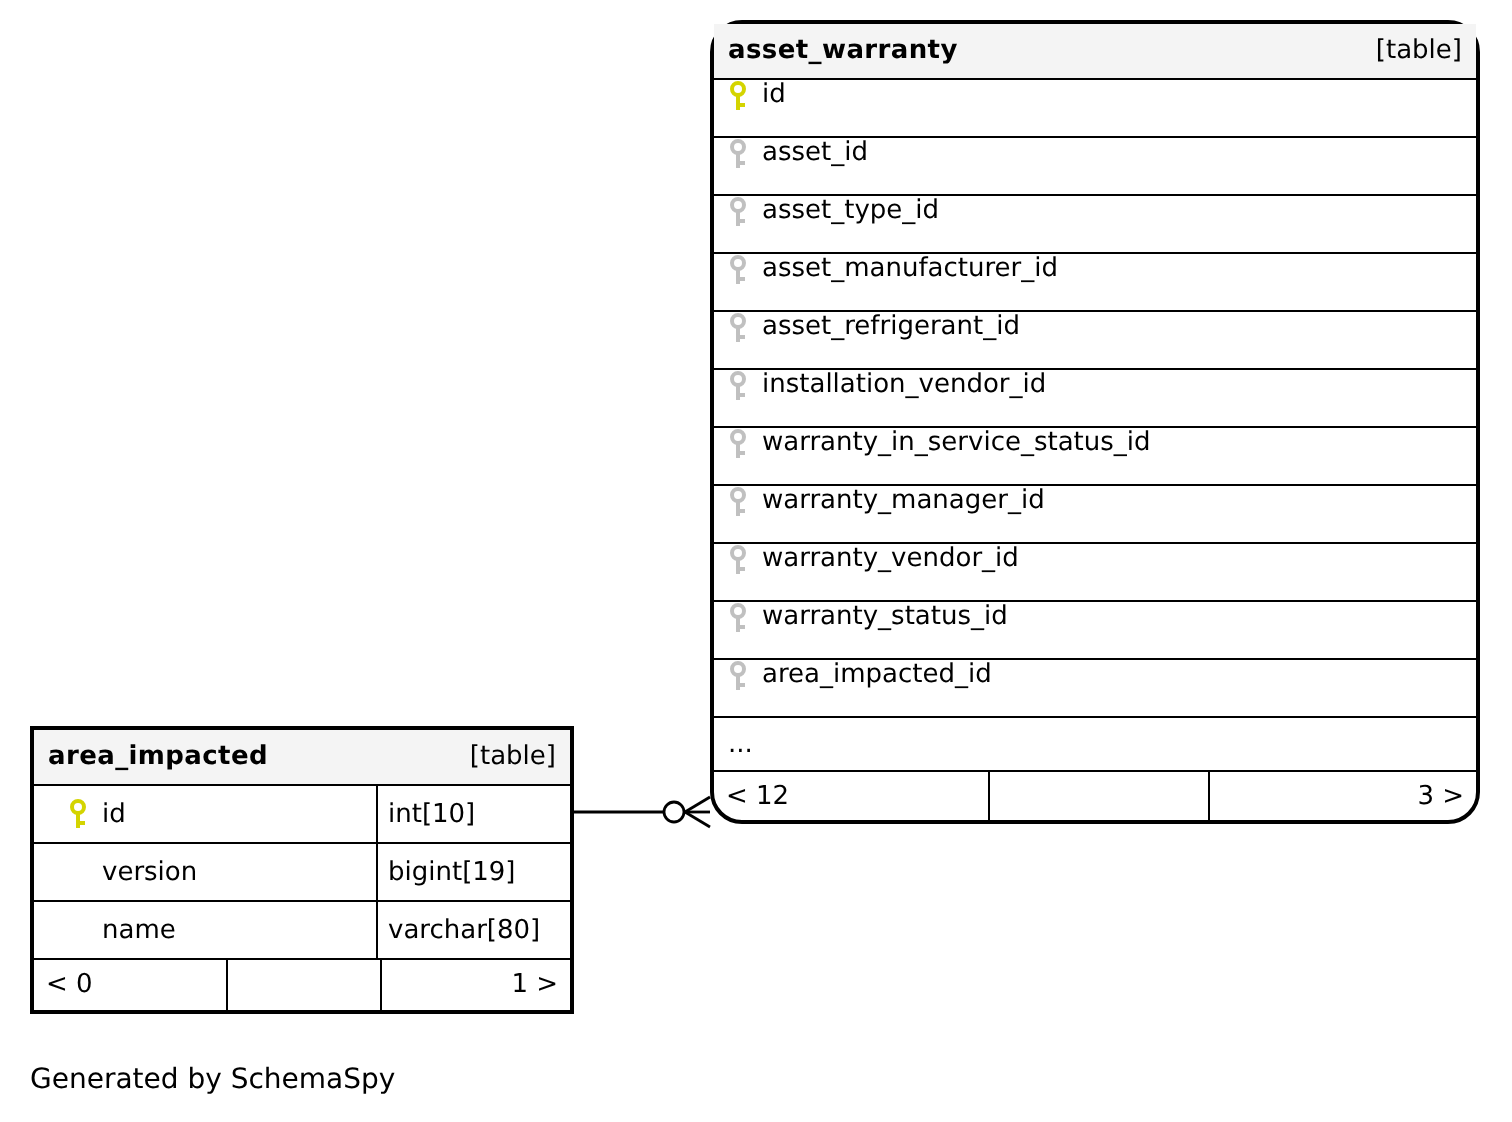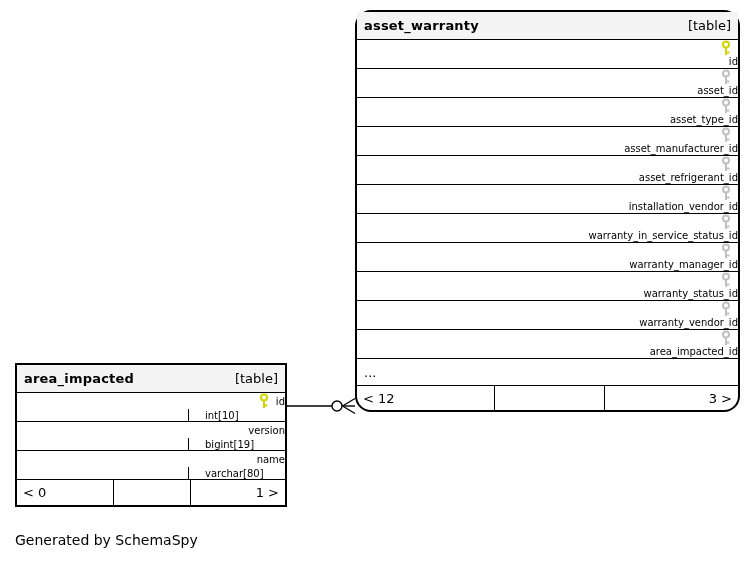--- a/index.html
+++ b/index.html
@@ -18,33 +18,33 @@
   .tbl-header {
     height:27px; background:#f4f4f4; border-bottom:1px solid #000;
     display:flex; justify-content:space-between; align-items:center;
     padding:0 7px; font-size:13px;
   }
   .tbl-title { font-weight:bold; letter-spacing:.2px; }
   .type-label { font-weight:normal; }
 
   .col-row {
     height:28px; border-bottom:1px solid #000;
-    display:flex; align-items:flex-end; font-size:10px;flex-direction:column;
+    display:flex; align-items:flex-start; font-size:13px;
   }
   #aw .col-row { padding-left:6px; }
   #ai .col-row { padding-left:0; }
 
   .icon-slot { width:12px; height:16px; margin-right:6px; display:inline-flex; flex:none; }
 
   .ai-name {
     flex:1; height:100%; display:flex; align-items:center; padding-left:16px;
   }
   .ai-type {
     width:97px; height:100%; box-sizing:border-box; border-left:1px solid #000;
-    display:flex; align-items:center; padding-left:16px;
+    display:flex; align-items:center; padding-left:5px;
   }
 
   .ellipsis-row {
     height:26px; border-bottom:1px solid #000;
     display:flex; align-items:center; padding-left:7px; font-size:13px;
   }
 
   .paginator { display:flex; height:24px; font-size:13px;text-align:right; }
   .pg-left  { width:36%; box-sizing:border-box; display:flex; align-items:center; padding-left:6px; }
   .pg-mid   { flex:1; border-left:1px solid #000; border-right:1px solid #000; }
@@ -147,31 +147,31 @@
         <span>warranty_manager_id</span>
       </div>
       <div class="col-row">
         <span class="icon-slot">
           <svg width="12" height="16" viewBox="0 0 12 16">
             <circle cx="6" cy="4.5" r="3" fill="none" stroke="#c0c0c0" stroke-width="2"></circle>
             <line x1="6" y1="7.5" x2="6" y2="15" stroke="#c0c0c0" stroke-width="2"></line>
             <line x1="6" y1="12.5" x2="9.5" y2="12.5" stroke="#c0c0c0" stroke-width="2"></line>
           </svg>
         </span>
+        <span>warranty_vendor_id</span>
+      </div>
+      <div class="col-row">
+        <span class="icon-slot">
+          <svg width="12" height="16" viewBox="0 0 12 16">
+            <circle cx="6" cy="4.5" r="3" fill="none" stroke="#c0c0c0" stroke-width="2"></circle>
+            <line x1="6" y1="7.5" x2="6" y2="15" stroke="#c0c0c0" stroke-width="2"></line>
+            <line x1="6" y1="12.5" x2="9.5" y2="12.5" stroke="#c0c0c0" stroke-width="2"></line>
+          </svg>
+        </span>
         <span>warranty_status_id</span>
-      </div>
-      <div class="col-row">
-        <span class="icon-slot">
-          <svg width="12" height="16" viewBox="0 0 12 16">
-            <circle cx="6" cy="4.5" r="3" fill="none" stroke="#c0c0c0" stroke-width="2"></circle>
-            <line x1="6" y1="7.5" x2="6" y2="15" stroke="#c0c0c0" stroke-width="2"></line>
-            <line x1="6" y1="12.5" x2="9.5" y2="12.5" stroke="#c0c0c0" stroke-width="2"></line>
-          </svg>
-        </span>
-        <span>warranty_vendor_id</span>
       </div>
       <div class="col-row">
         <span class="icon-slot">
           <svg width="12" height="16" viewBox="0 0 12 16">
             <circle cx="6" cy="4.5" r="3" fill="none" stroke="#c0c0c0" stroke-width="2"></circle>
             <line x1="6" y1="7.5" x2="6" y2="15" stroke="#c0c0c0" stroke-width="2"></line>
             <line x1="6" y1="12.5" x2="9.5" y2="12.5" stroke="#c0c0c0" stroke-width="2"></line>
           </svg>
         </span>
         <span>area_impacted_id</span>

